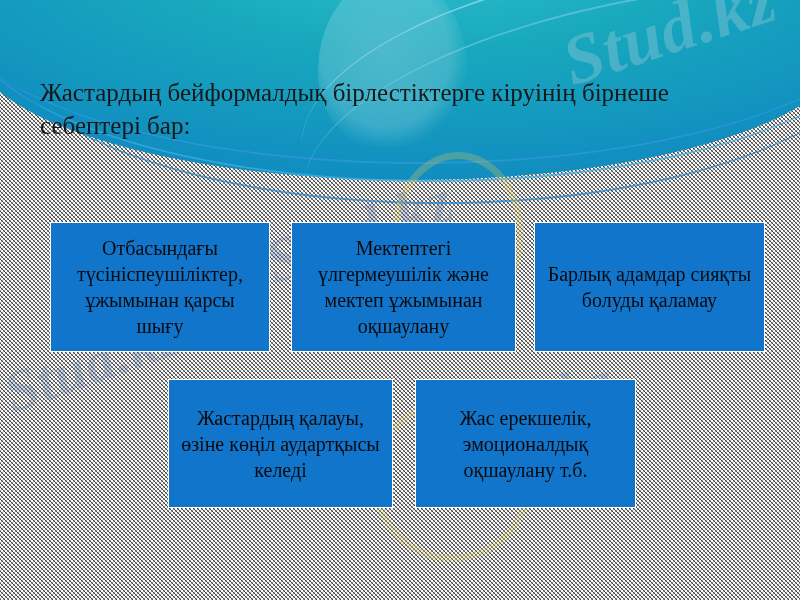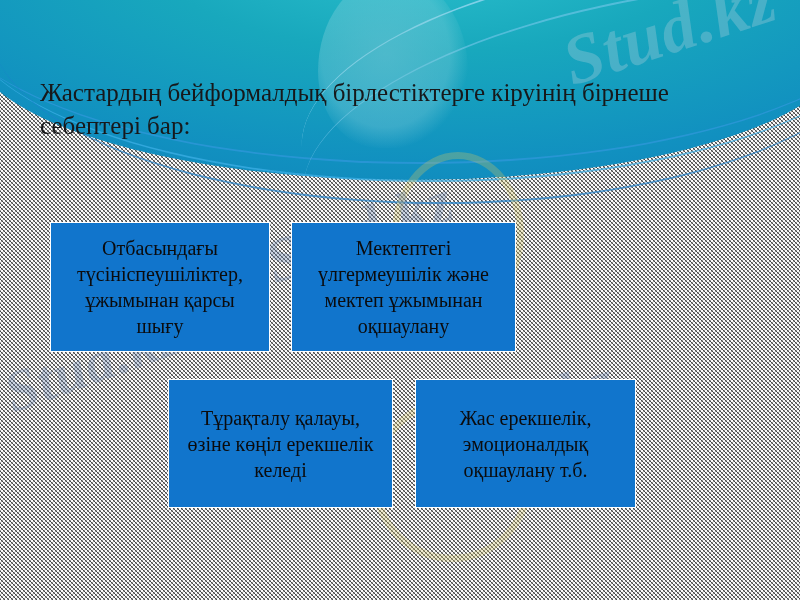--- a/index.html
+++ b/index.html
@@ -174,20 +174,23 @@
   <div class="wm wm-text wt3">Stud.kz</div>
 
   <div id="title">Жастардың бейформалдық бірлестіктерге кіруінің бірнеше себептері бар:</div>
 
   <div class="box" id="box1">
     <span class="bx-txt">Отбасындағы түсініспеушіліктер, ұжымынан қарсы шығу</span>
   </div>
   <div class="box" id="box2">
     <span class="bx-txt">Мектептегі үлгермеушілік және мектеп ұжымынан оқшаулану</span>
   </div>
+  <div class="box" id="box3">
+    <span class="bx-txt">Барлық адамдар сияқты болуды қаламау</span>
+  </div>
   <div class="box" id="box4">
-    <span class="bx-txt">Тұрақталу қалауы, өзіне көңіл ерекшелік келеді</span>
+    <span class="bx-txt">Жастардың қалауы, өзіне көңіл аудартқысы келеді</span>
   </div>
   <div class="box" id="box5">
     <span class="bx-txt">Жас ерекшелік, эмоционалдық оқшаулану т.б.</span>
   </div>
 
 </div>
 
 </body></html>

